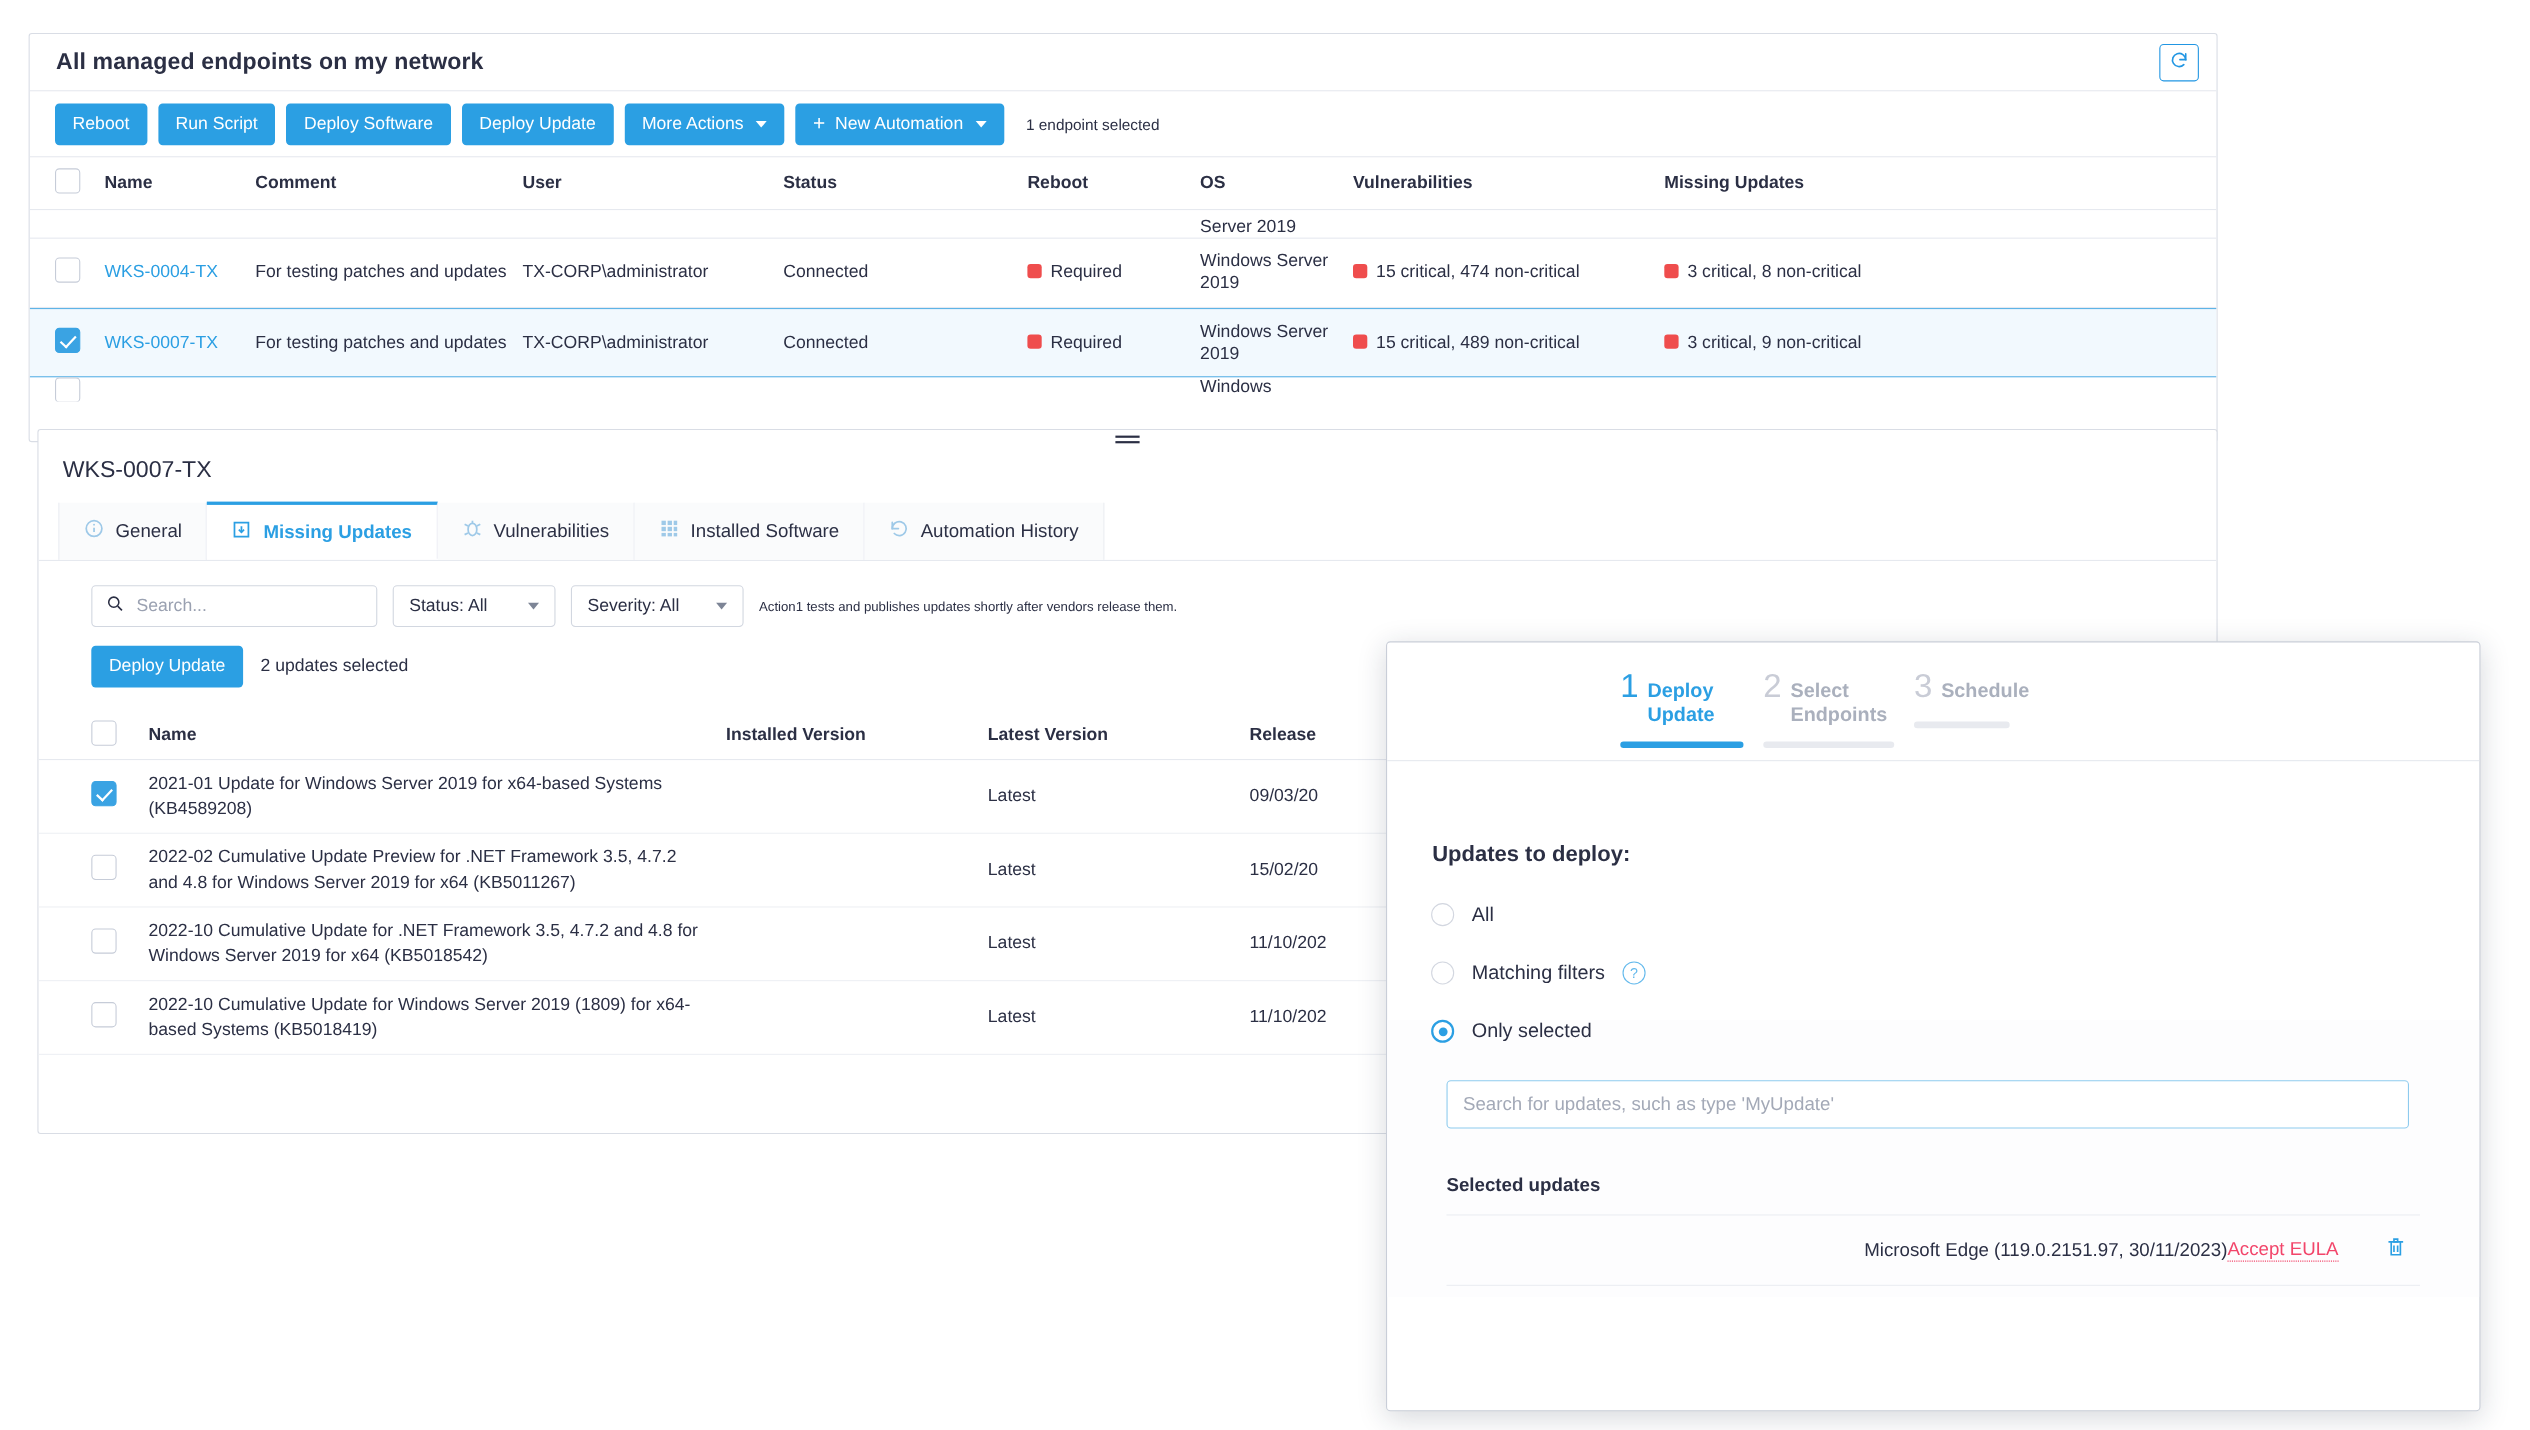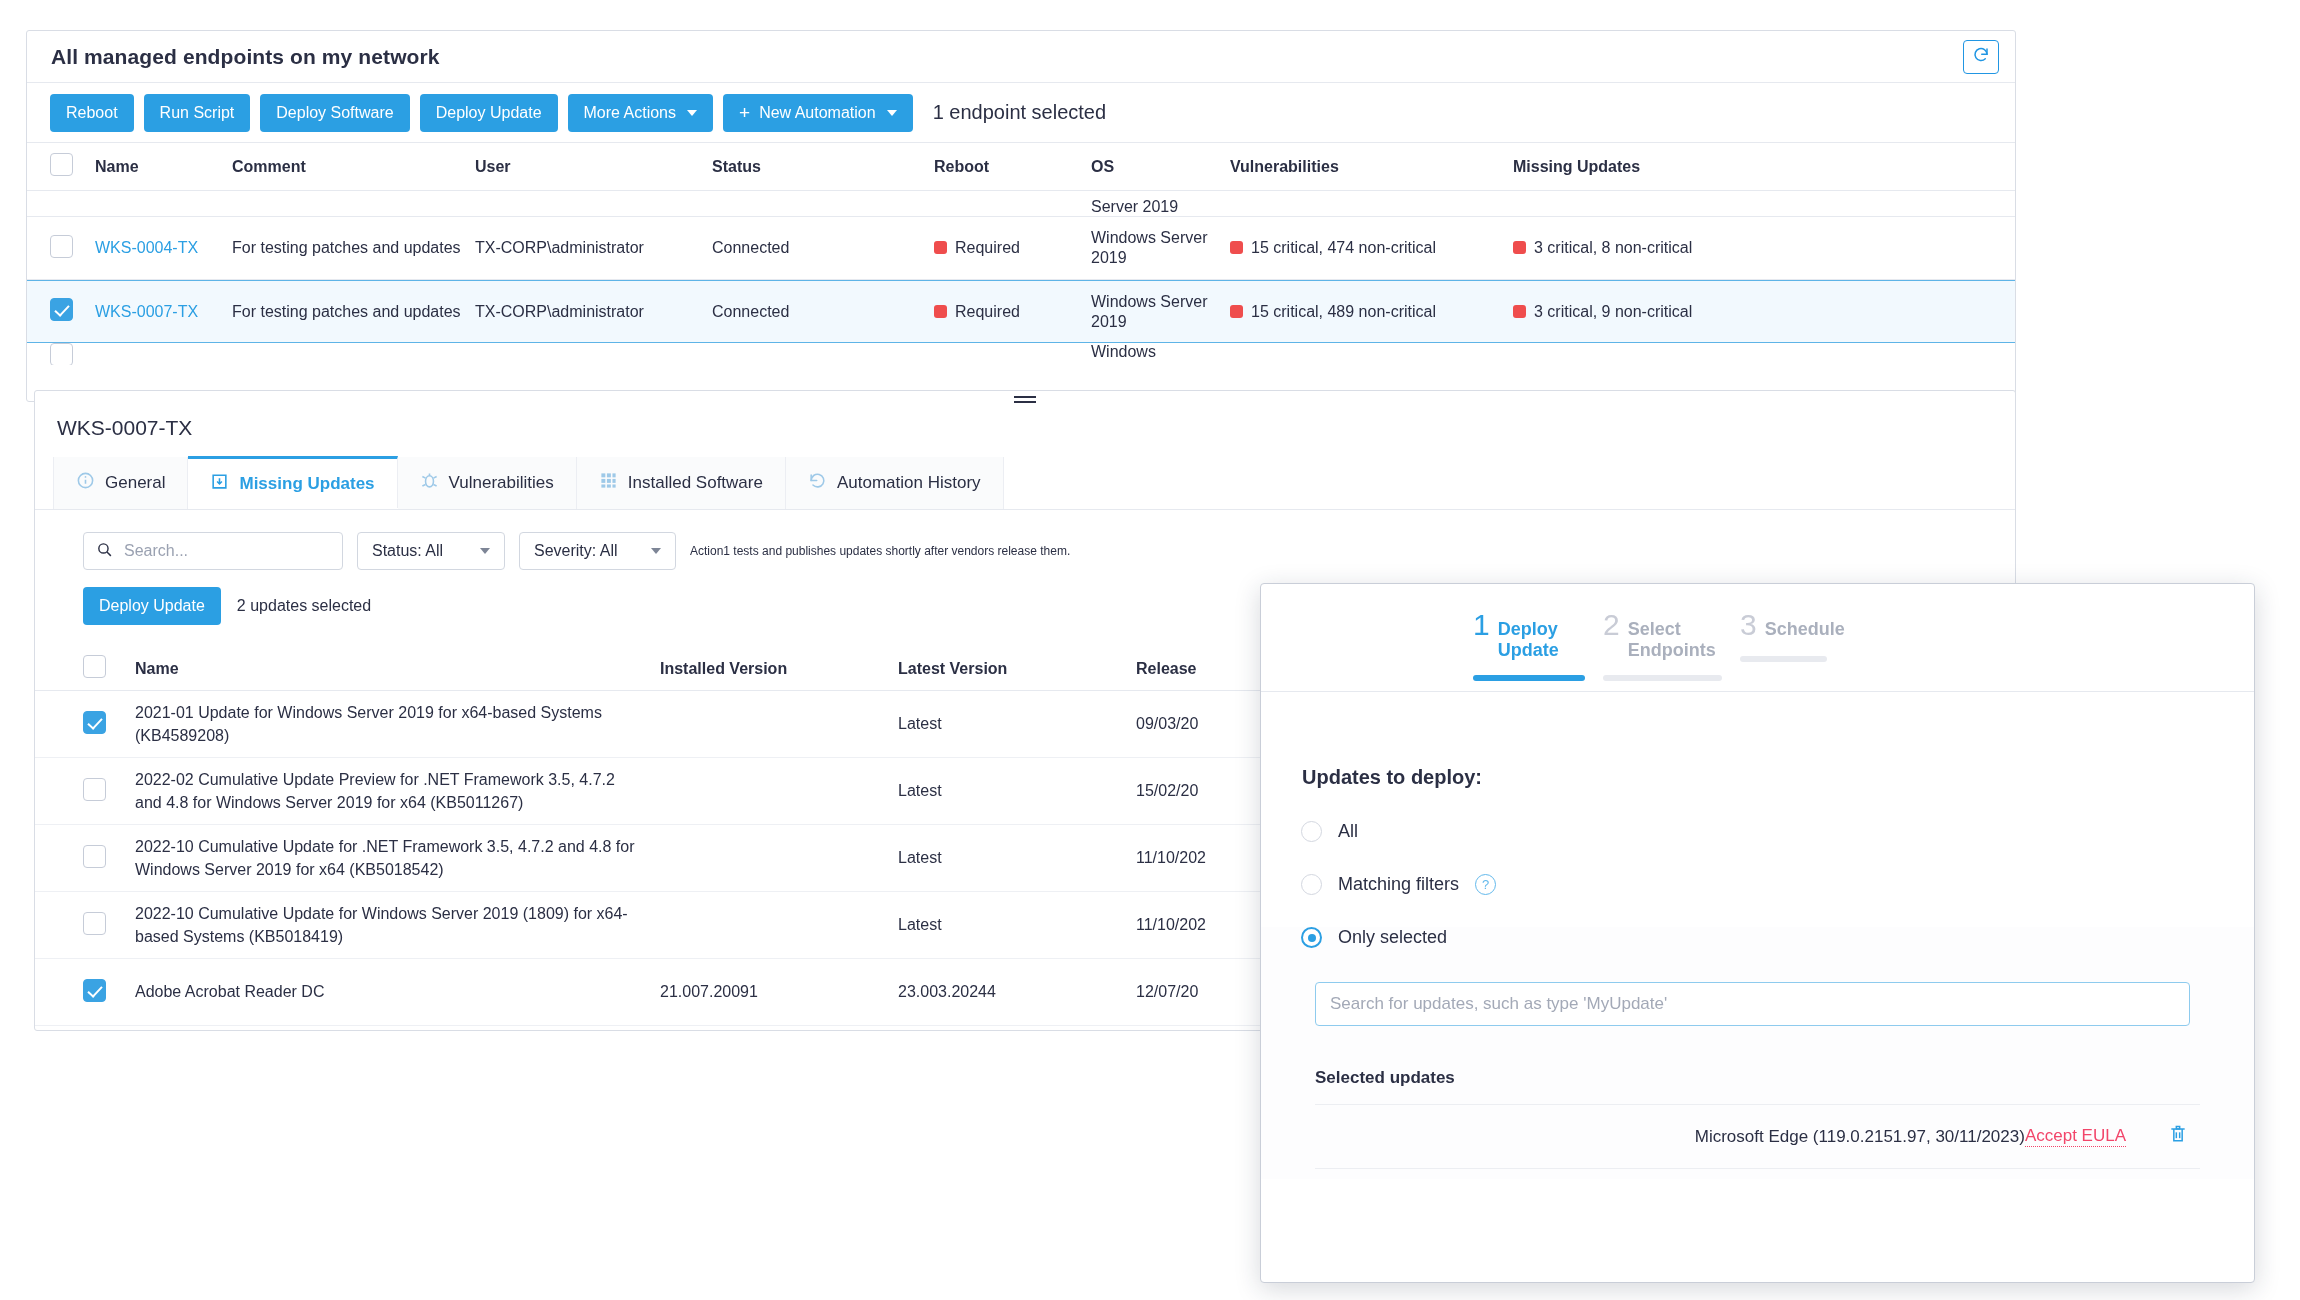--- a/index.html
+++ b/index.html
@@ -71,21 +71,21 @@
   .btn-primary .caret {
     width: 0; height: 0;
     border-left: 5px solid transparent;
     border-right: 5px solid transparent;
     border-top: 6px solid #fff;
     display: inline-block;
     margin-left: 2px;
   }
   .btn-primary .plus { font-size: 19px; line-height: 1; font-weight: 400; }
   .toolbar-status {
-    font-size: 20px;
+    font-size: 14px;
     color: #2b2f44;
     margin-left: 10px;
     white-space: nowrap;
   }
 
   
   .ep-table { width: 100%; }
   .ep-head {
     display: flex; align-items: center;
     height: 48px;
@@ -644,27 +644,20 @@
         <div class="u-latest">Latest</div>
         <div class="u-rel">11/10/202</div>
       </div>
       <div class="up-row">
         <div class="u-check"><span class="cbox"></span></div>
         <div class="u-name">2022-10 Cumulative Update for Windows Server 2019 (1809) for x64-based Systems (KB5018419)</div>
         <div class="u-inst"></div>
         <div class="u-latest">Latest</div>
         <div class="u-rel">11/10/202</div>
       </div>
-      <div class="up-row">
-        <div class="u-check"><span class="cbox checked"></span></div>
-        <div class="u-name">Adobe Acrobat Reader DC</div>
-        <div class="u-inst">21.007.20091</div>
-        <div class="u-latest">23.003.20244</div>
-        <div class="u-rel">12/07/20</div>
-      </div>
     </div>
   </div>
 
   <div class="modal">
 
     <div class="steps">
       <div class="step active s1">
         <div class="step-lbl">
           <span class="step-num">1</span>
           <span class="step-txt">Deploy Update</span>

